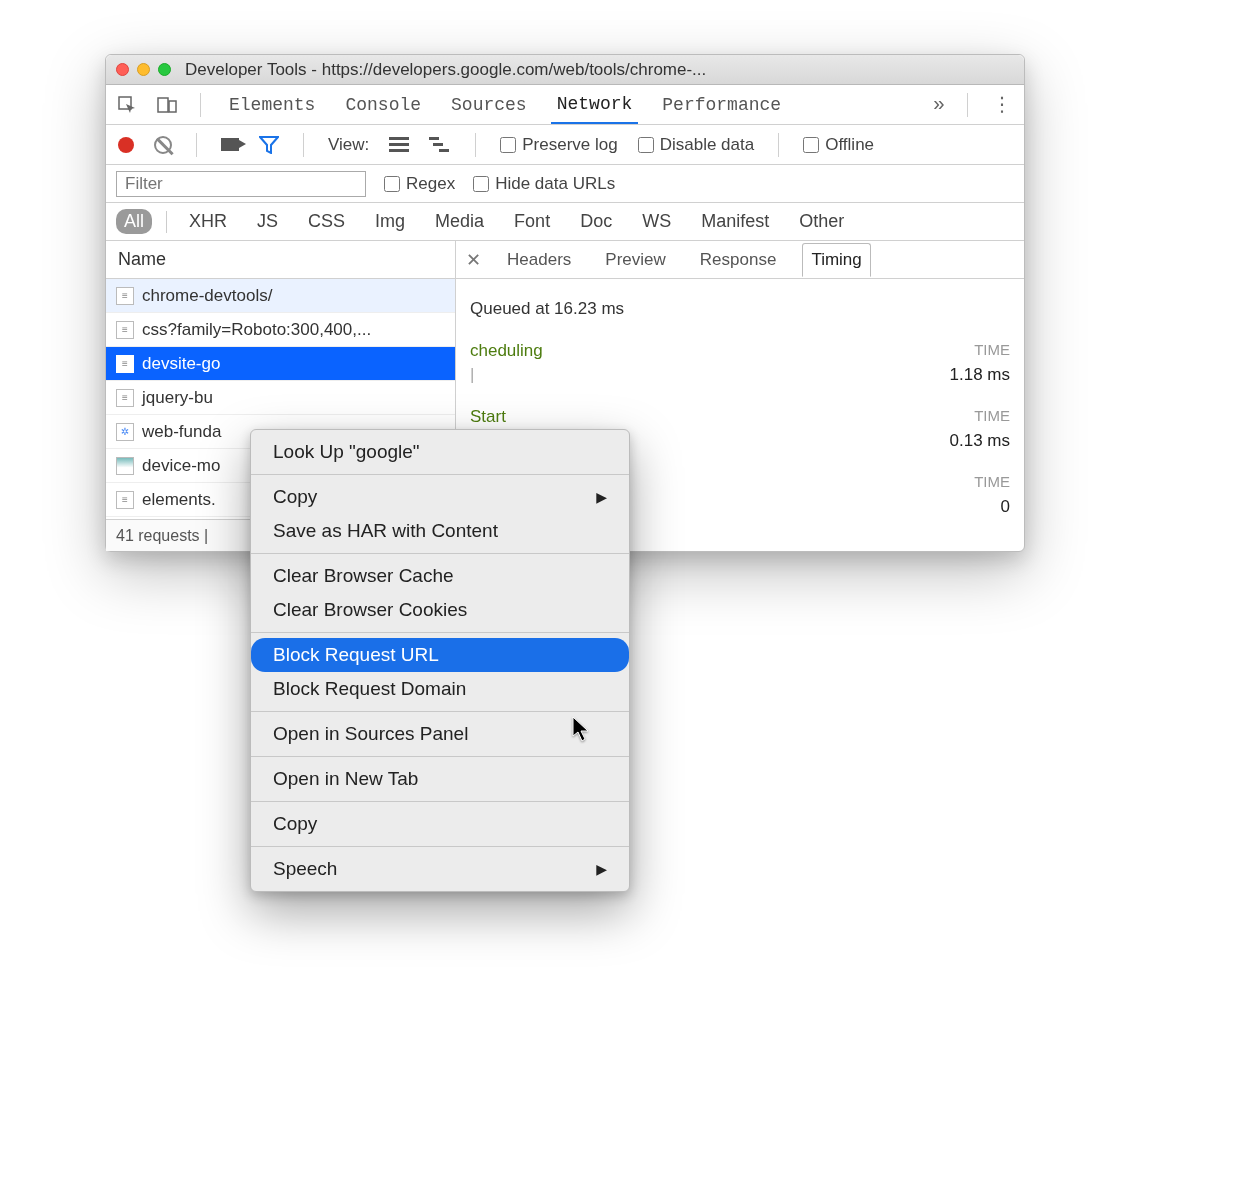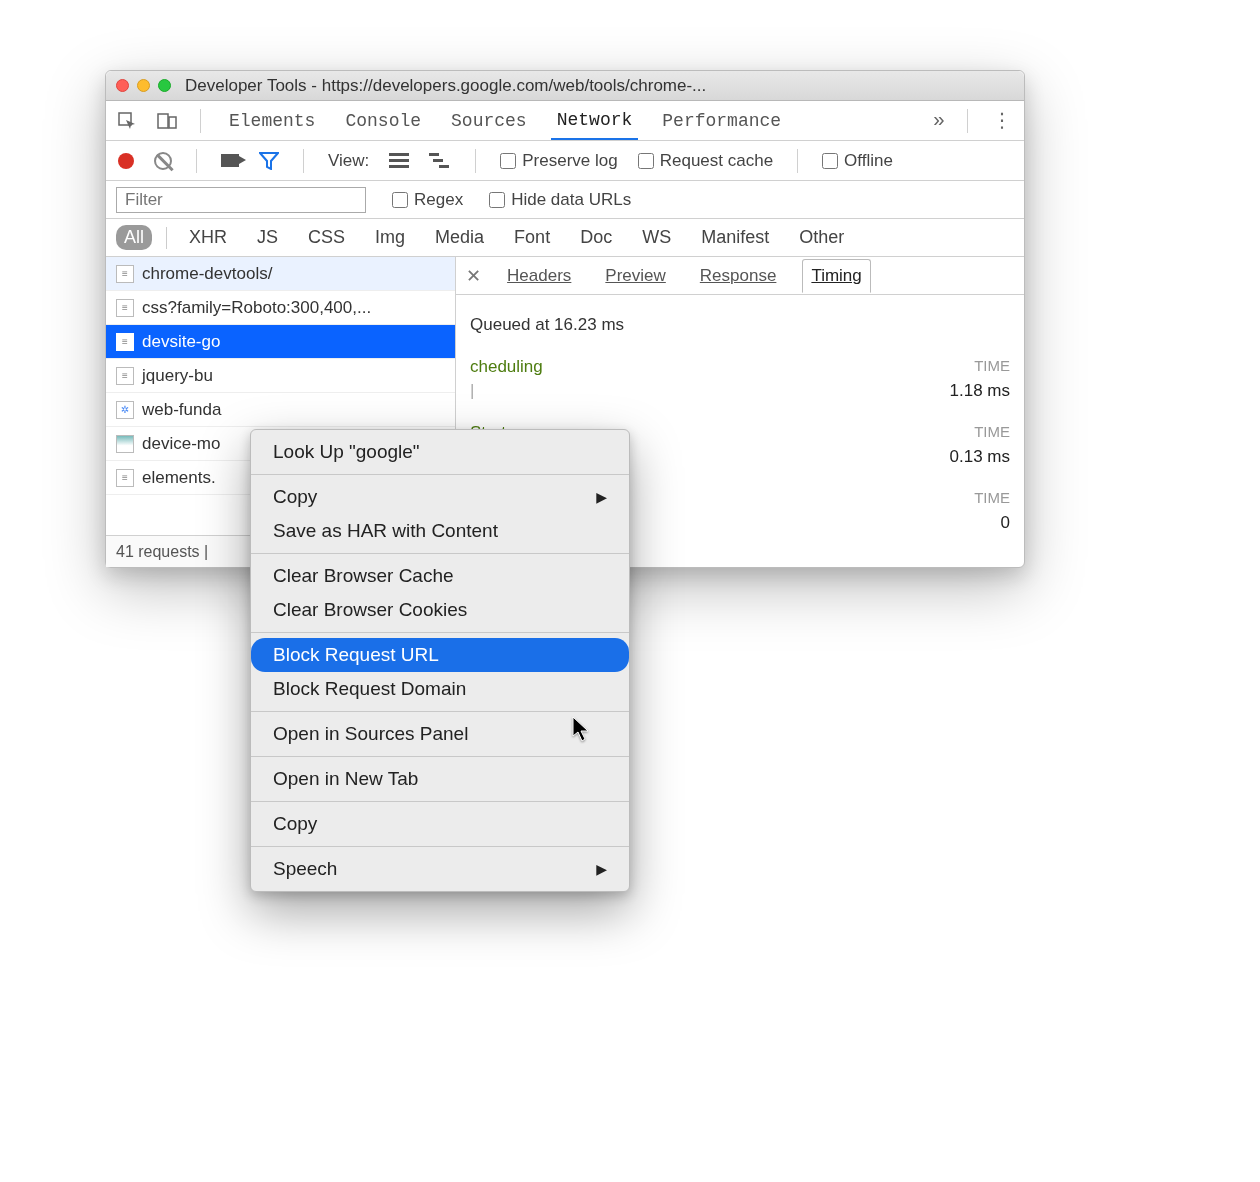--- a/index.html
+++ b/index.html
@@ -5,21 +5,21 @@
   * { box-sizing: border-box; margin: 0; padding: 0; }
   body {
     font-family: -apple-system, BlinkMacSystemFont, "Helvetica Neue", Arial, sans-serif;
     background: #fff;
     width: 1260px;
     height: 1182px;
     position: relative;
   }
   .window {
     position: absolute;
-    top: 70px;
+    top: 54px;
     left: 105px;
     width: 920px;
     border: 1px solid #bcbcbc;
     border-radius: 6px;
     box-shadow: 0 20px 60px rgba(0,0,0,0.25), 0 8px 20px rgba(0,0,0,0.15);
     background: #fff;
     overflow: visible;
   }
   
   .titlebar {
@@ -67,21 +67,21 @@
   .nosign{ width:18px;height:18px;border:2.5px solid #888;border-radius:50%;position:relative;}
   .nosign::after{content:"";position:absolute;width:22px;height:2.5px;background:#888;top:7px;left:-2px;transform:rotate(45deg);}
   .cam{ width:18px;height:13px;background:#555;position:relative;}
   .cam::after{content:"";position:absolute;right:-7px;top:2px;border-left:7px solid #555;border-top:4.5px solid transparent;border-bottom:4.5px solid transparent;}
   .funnel{ color:#1a73e8; }
   .chk{ display:flex;align-items:center;gap:6px;}
   .chk input{ width:16px;height:16px;}
   
   .filterrow {
     height: 38px; border-bottom:1px solid #d0d0d0;
-    display:flex; align-items:center; gap:26px;
+    display:flex; align-items:center; gap:18px;
     padding:0 10px; font-size:17px; color:#444;
   }
   .filter-input{
     width:250px; height:26px; border:1px solid #aaa; background:#fff;
     padding:0 8px; font-size:17px; color:#999;
   }
   
   .typerow{
     height: 38px; border-bottom:1px solid #d0d0d0;
     display:flex; align-items:center; gap:14px;
@@ -112,21 +112,21 @@
   .left-footer{
     height:32px; border-top:1px solid #d0d0d0; display:flex; align-items:center;
     padding:0 10px; font-size:16px; color:#555; background:#fafafa;
   }
   .right{ flex:1; display:flex; flex-direction:column;}
   .right-tabs{
     height:38px; border-bottom:1px solid #d0d0d0; display:flex; align-items:center;
     gap:18px; padding:0 10px; font-size:17px; color:#555;
   }
   .right-tabs .close{ font-size:18px; color:#777; cursor:pointer;}
-  .right-tabs .rtab{ padding:6px 8px; cursor:pointer;text-decoration:underline;}
+  .right-tabs .rtab{ padding:6px 8px; cursor:pointer;}
   .right-tabs .rtab.active{ border:1px solid #bbb; border-bottom-color:#fff; color:#222; border-radius:3px 3px 0 0;}
   .right-body{ padding:10px 14px; font-size:17px; color:#333; position:relative; flex:1;}
   .timing-line{ margin:10px 0;}
   .section{ margin-top:22px;}
   .sec-row{ display:flex; justify-content:space-between; color:#333; margin:4px 0;}
   .sec-row .label{ color:#4d7c0f;}
   .sec-row .time-label{ color:#999; font-size:15px;}
   .sec-row .val{ color:#222;}
   
   .ctxmenu{
@@ -223,21 +223,21 @@
           <rect x="10" y="12" width="10" height="3" fill="#555"></rect>
         </svg>
     </span>
     <div class="vsep"></div>
     <label class="chk">
         <input type="checkbox" style="">
         <span>Preserve log</span>
       </label>
     <label class="chk">
         <input type="checkbox" style="">
-        <span>Request cache</span>
+        <span>Disable data</span>
       </label>
     <div class="vsep"></div>
     <label class="chk">
         <input type="checkbox" style="">
         <span>Offline</span>
       </label>
   </div>
 
   <div class="filterrow">
     <input class="filter-input" placeholder="Filter" style="">
@@ -261,20 +261,21 @@
     <div class="chip">Media</div>
     <div class="chip">Font</div>
     <div class="chip">Doc</div>
     <div class="chip">WS</div>
     <div class="chip">Manifest</div>
     <div class="chip">Other</div>
   </div>
 
   <div class="split">
     <div class="left">
+      <div class="left-header">Name</div>
       <div class="rows">
         <div class="row light">
             <span class="ricon">≡</span>
             <span>chrome-devtools/</span>
           </div>
         <div class="row">
             <span class="ricon">≡</span>
             <span>css?family=Roboto:300,400,...</span>
           </div>
         <div class="row sel">

